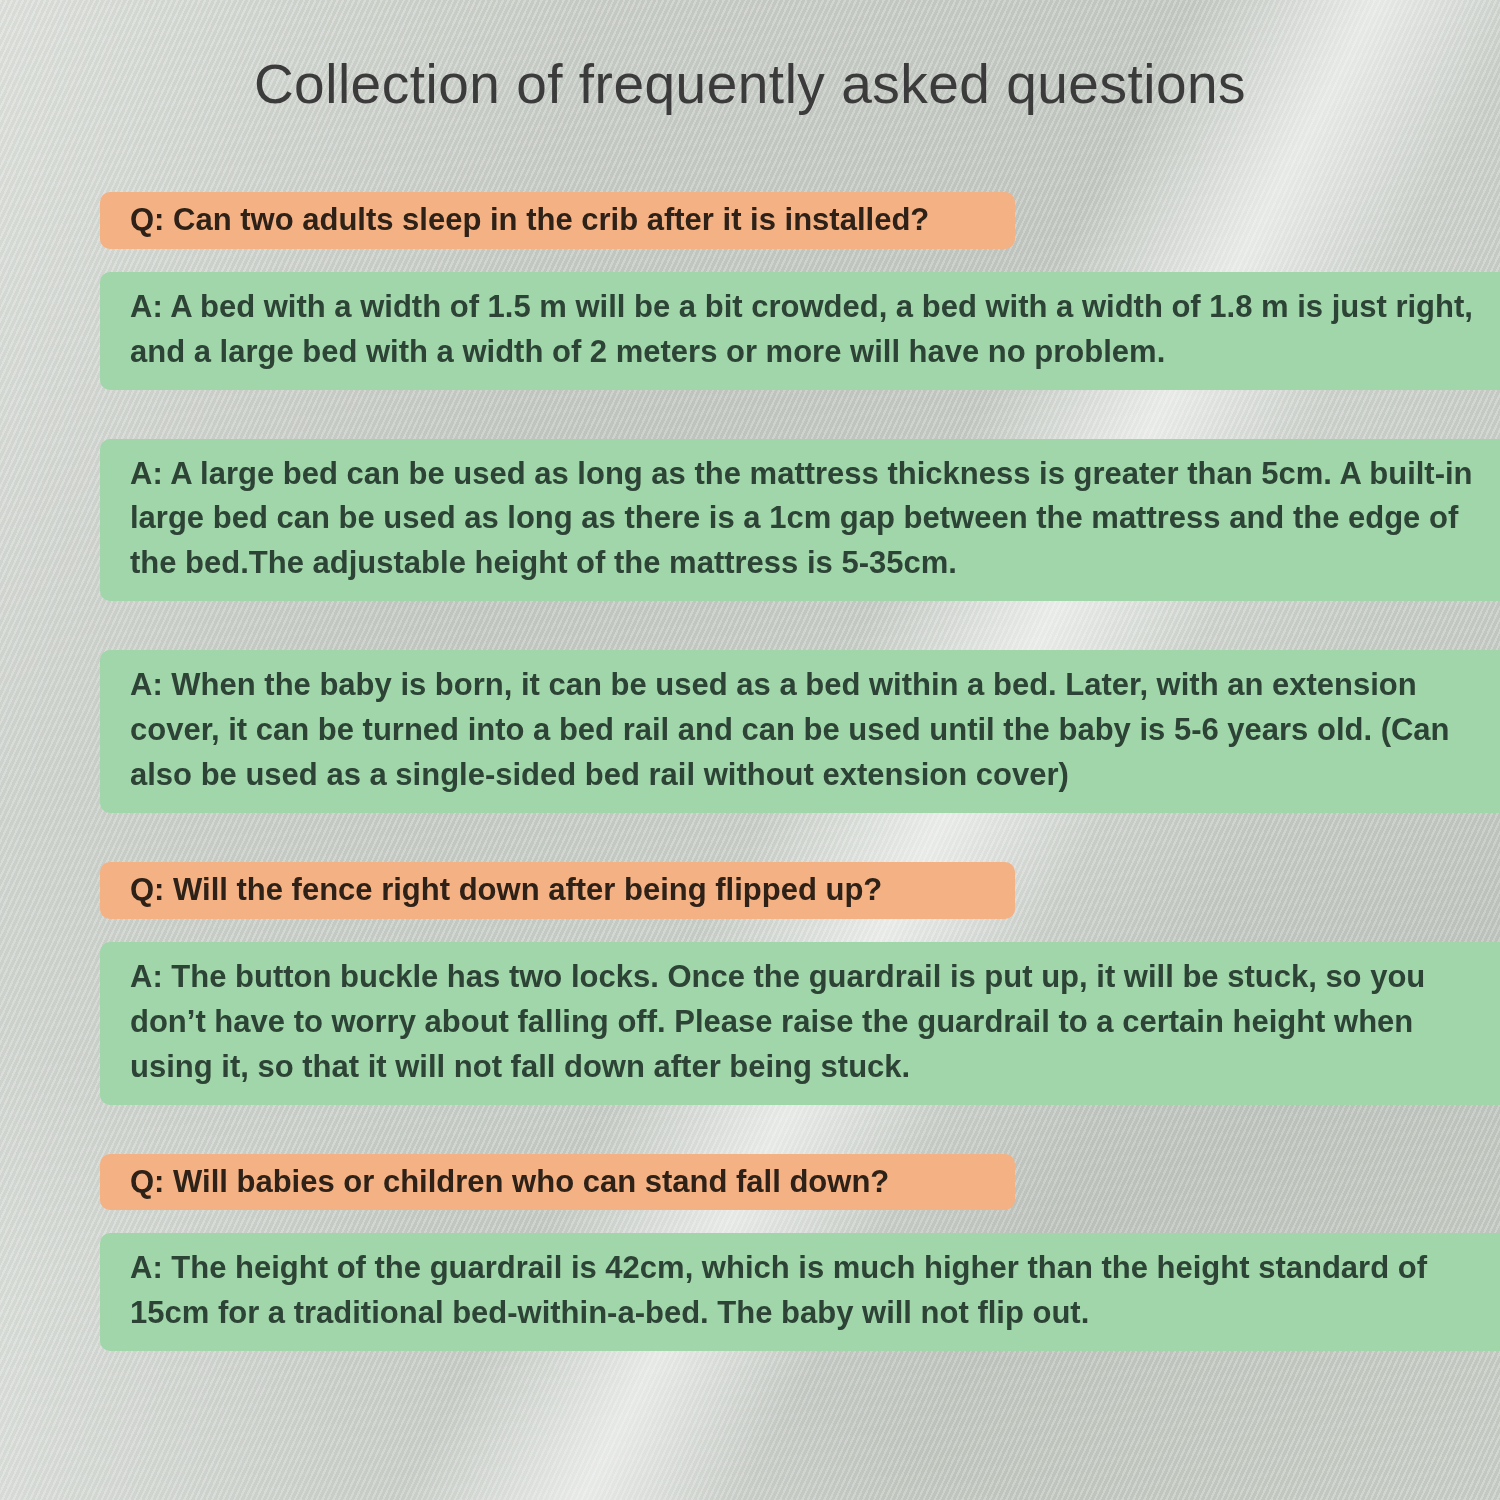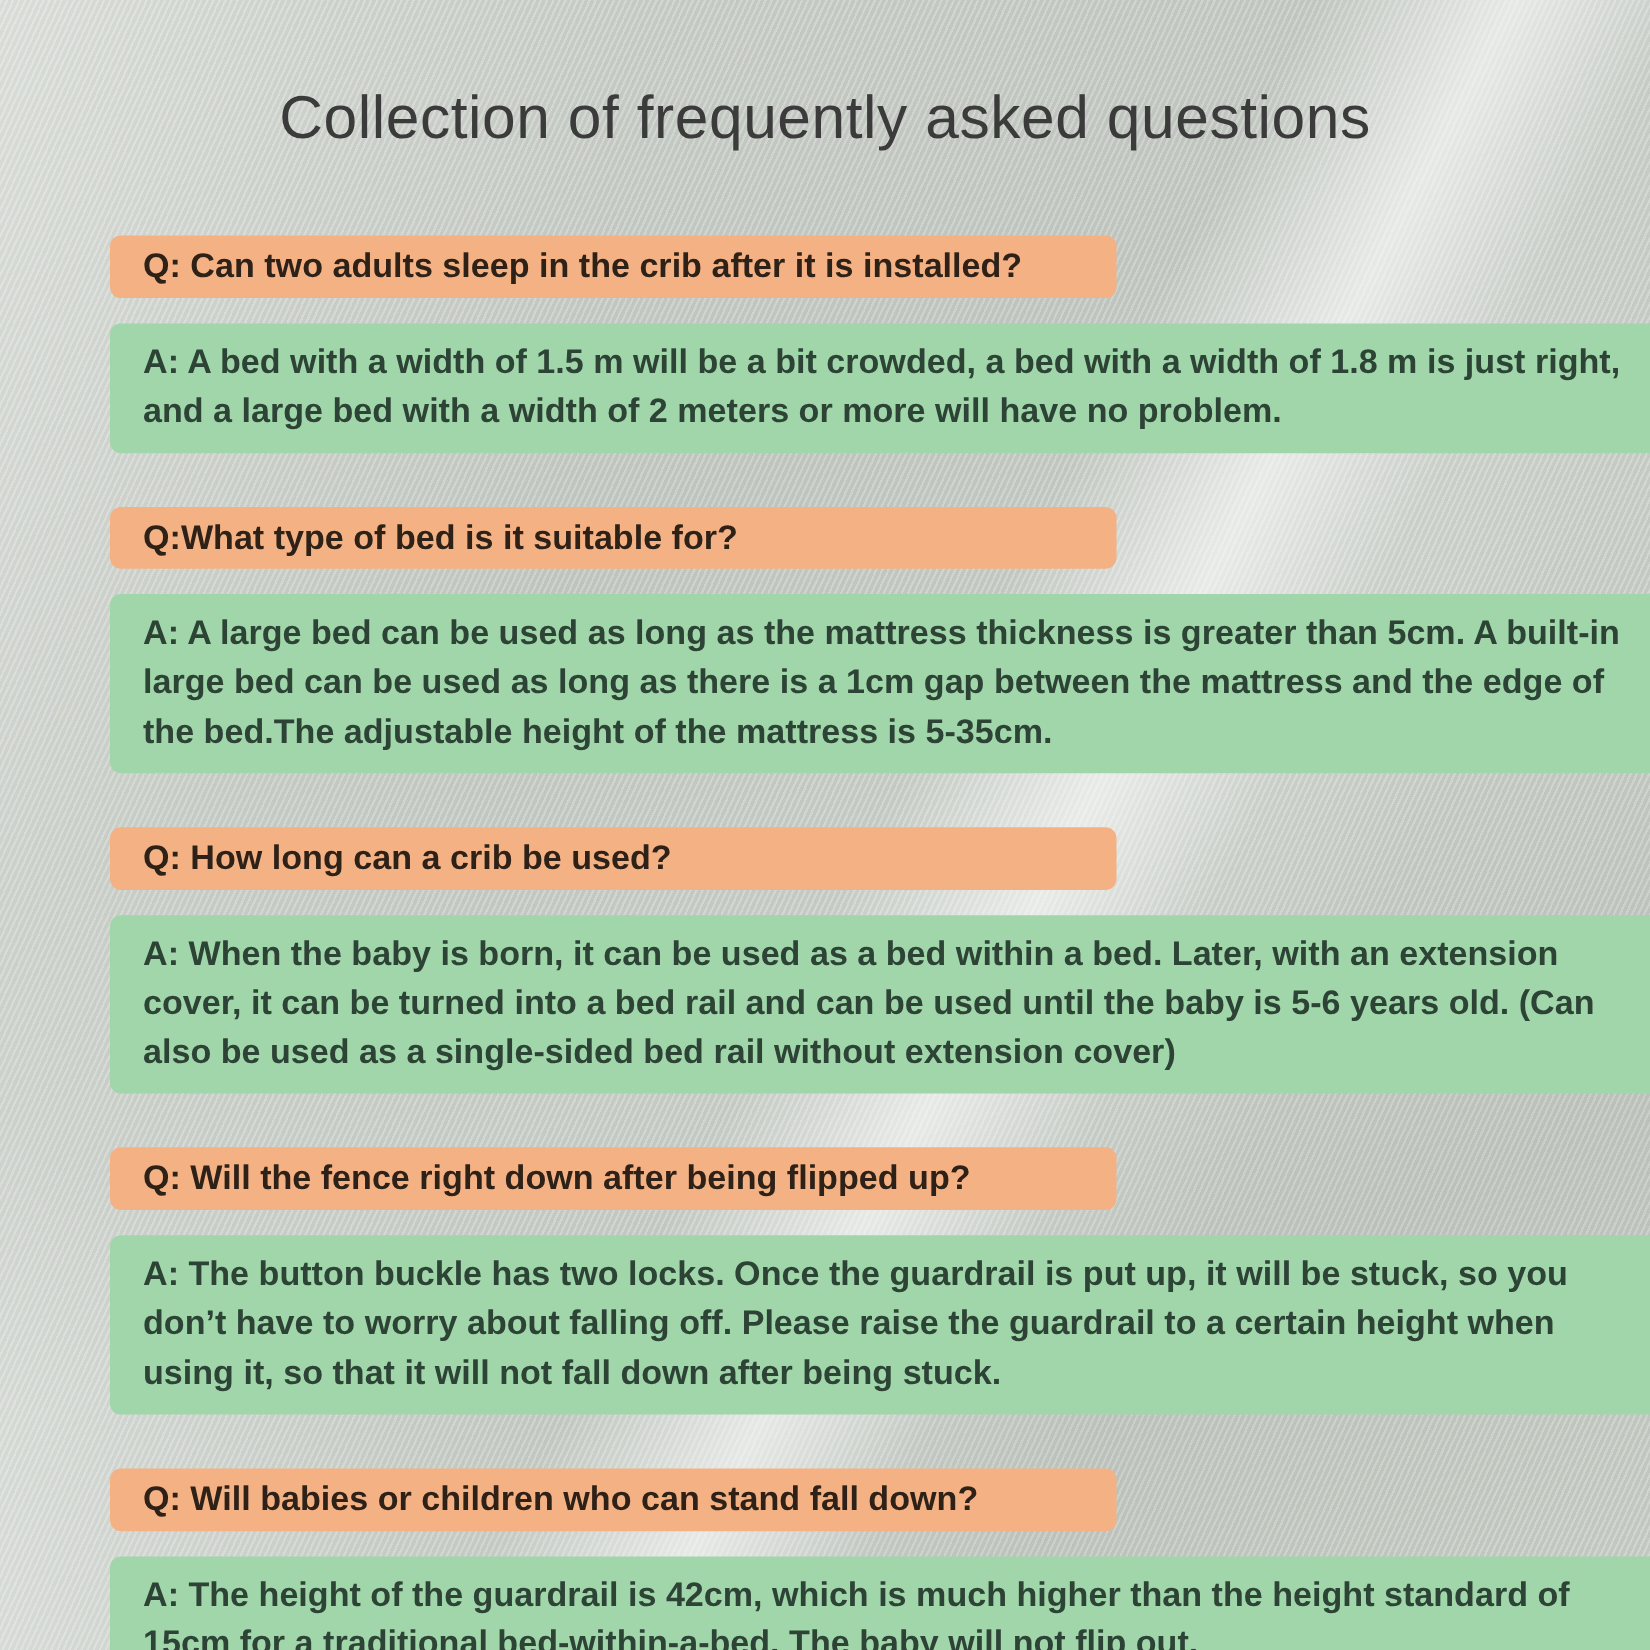--- a/index.html
+++ b/index.html
@@ -24,21 +24,21 @@
       linear-gradient(25deg, rgba(255,255,255,0.25) 0%, rgba(255,255,255,0) 22%),
       repeating-linear-gradient(115deg, rgba(255,255,255,0.10) 0px, rgba(255,255,255,0.10) 2px, rgba(105,115,105,0.10) 2px, rgba(105,115,105,0.10) 5px),
       linear-gradient(150deg, #d3d7d1 0%, #c8cdc7 35%, #cfd4ce 55%, #c4c9c3 78%, #ced3cc 100%);
   }
   .content {
     position: relative;
     width: 1500px;
   }
   .page-title {
     margin: 0;
-    padding-top: 74px;
+    padding-top: 52px;
     text-align: center;
     font-size: 55px;
     font-weight: 400;
     letter-spacing: 0.5px;
     color: var(--title-color, #3b3b3b);
   }
   .faq {
     margin: 76px 0 0 100px;
   }
   .faq-item {
@@ -84,32 +84,26 @@
     <div class="faq-item">
       <div class="q-block">
         <span class="q-text">Q: Can two adults sleep in the crib after it is installed?</span>
       </div>
       <div class="a-block">
         <span class="a-text">A: A bed with a width of 1.5 m will be a bit crowded, a bed with a width of 1.8 m is just right, and a large bed with a width of 2 meters or more will have no problem.</span>
       </div>
     </div>
 
     <div class="faq-item">
-      <div class="q-block">
-        <span class="q-text">Q:What type of bed is it suitable for?</span>
-      </div>
       <div class="a-block">
         <span class="a-text">A: A large bed can be used as long as the mattress thickness is greater than 5cm. A built-in large bed can be used as long as there is a 1cm gap between the mattress and the edge of the bed.The adjustable height of the mattress is 5-35cm.</span>
       </div>
     </div>
 
     <div class="faq-item">
-      <div class="q-block">
-        <span class="q-text">Q: How long can a crib be used?</span>
-      </div>
       <div class="a-block">
         <span class="a-text">A: When the baby is born, it can be used as a bed within a bed. Later, with an extension cover, it can be turned into a bed rail and can be used until the baby is 5-6 years old. (Can also be used as a single-sided bed rail without extension cover)</span>
       </div>
     </div>
 
     <div class="faq-item">
       <div class="q-block">
         <span class="q-text">Q: Will the fence right down after being flipped up?</span>
       </div>
       <div class="a-block">

